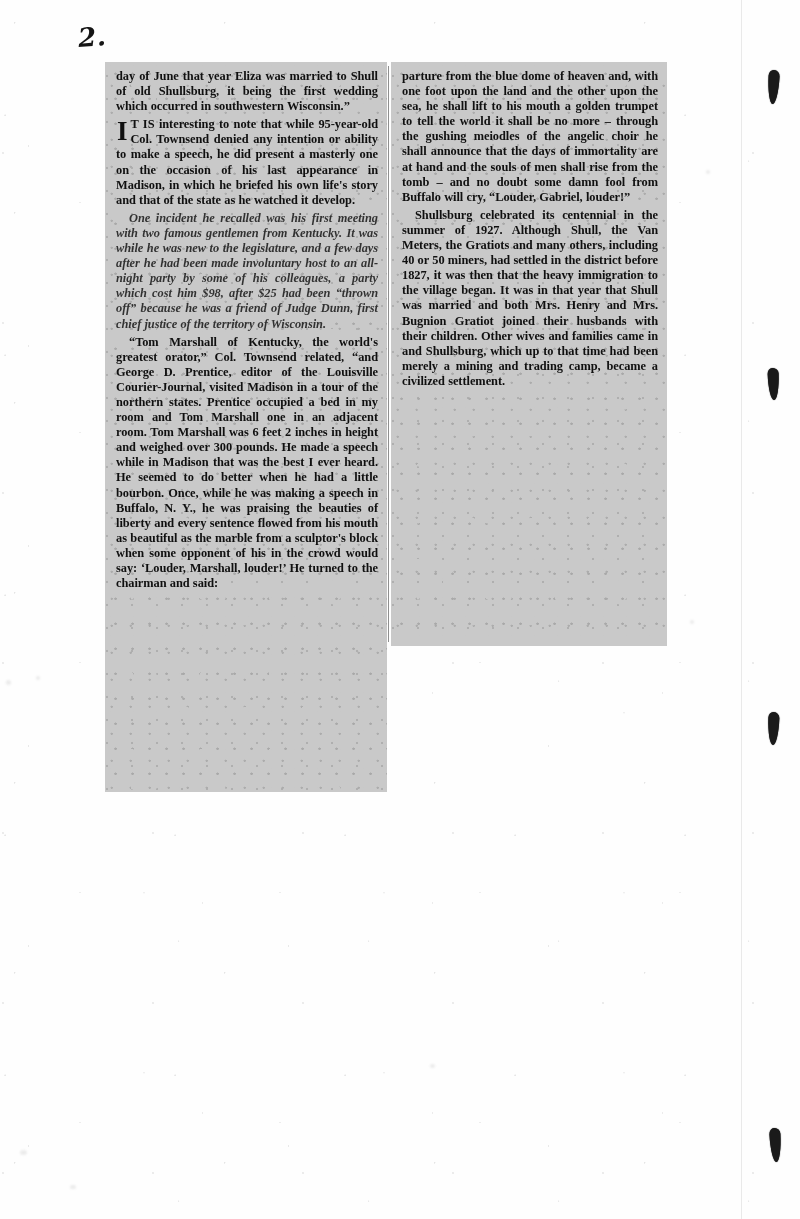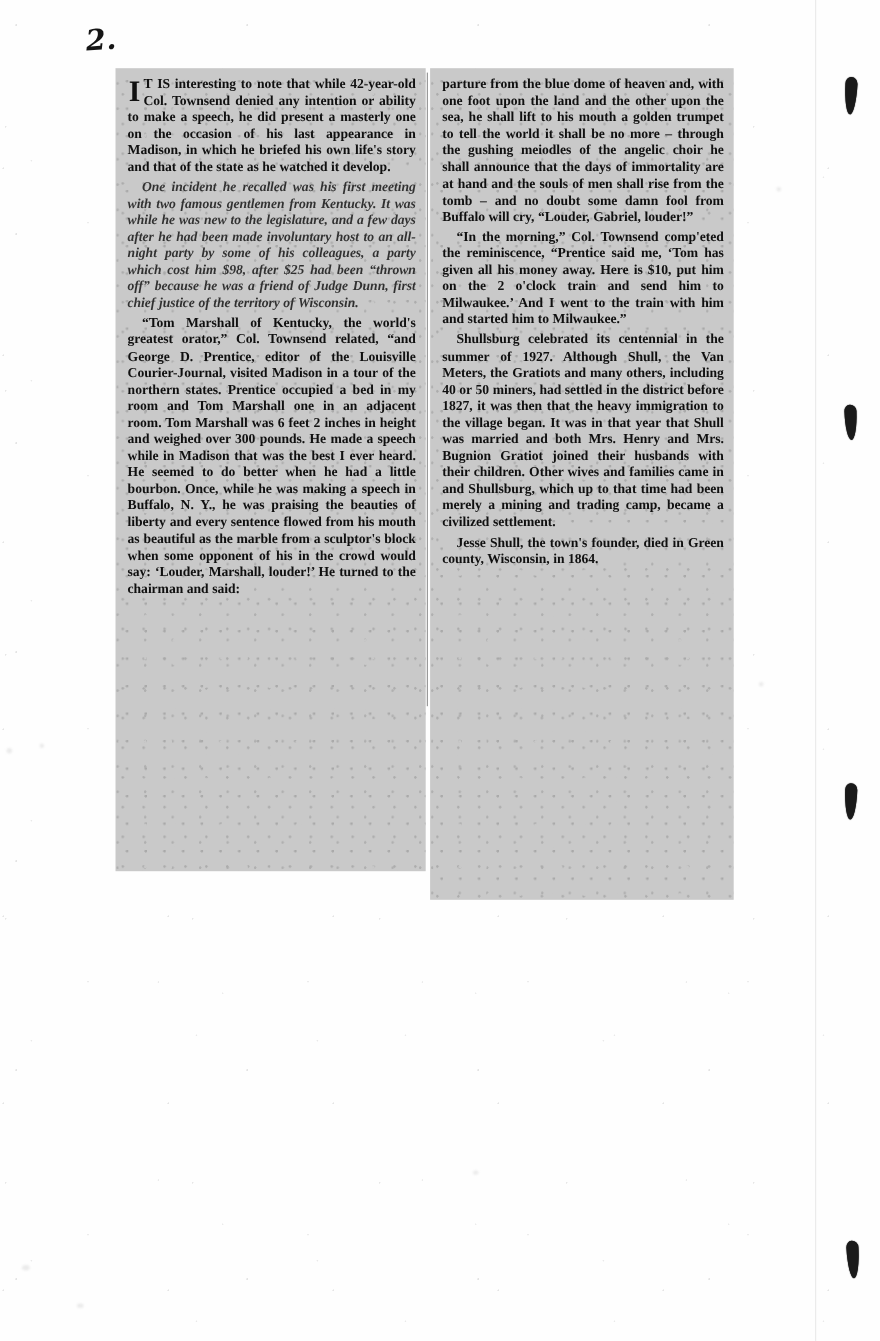--- a/index.html
+++ b/index.html
@@ -78,21 +78,21 @@
       radial-gradient(circle at 18% 22%, #ffffff 1.1px, transparent 1.6px),
       radial-gradient(circle at 62% 47%, #b0b0b0 1.0px, transparent 1.5px),
       radial-gradient(circle at 83% 77%, #ffffff 1.0px, transparent 1.5px),
       radial-gradient(circle at 35% 88%, #b6b6b6 0.9px, transparent 1.4px),
       radial-gradient(circle at 8% 60%, #bdbdbd 0.9px, transparent 1.4px);
     background-size: 23px 19px, 17px 25px, 29px 21px, 19px 27px, 25px 23px;
     mix-blend-mode: multiply;
   }
 
   #col-left  { left: 105px; top: 62px; width: 282px; height: 730px; }
-  #col-right { left: 391px; top: 62px; width: 276px; height: 756px; }
+  #col-right { left: 391px; top: 62px; width: 276px; height: 584px; }
 
   
   #column-rule {
     position: absolute;
     left: 388px;
     top: 66px;
     width: 1px;
     height: 576px;
     background: #6a6a6a;
     opacity: .75;
@@ -172,43 +172,42 @@
 
   <div id="scan-seam"></div>
 
   <div id="page-number">2.</div>
 
   <div id="column-rule"></div>
 
   <div class="clip" id="col-left">
     <div class="col-inner">
 
+      <p class="para noindent">day of June that year Eliza was married to Shull of old Shullsburg, it being the first wedding which occurred in southwestern Wisconsin.”</p>
 
       <p class="para dropcap">
-        <span class="cap">I</span><span>T IS interesting to note that while 42-year-old Col. Townsend denied any intention or ability to make a speech, he did present a masterly one on the occasion of his last appearance in Madison, in which he briefed his own life's story and that of the state as he watched it develop.</span>
+        <span class="cap">I</span><span>T IS interesting to note that while 95-year-old Col. Townsend denied any intention or ability to make a speech, he did present a masterly one on the occasion of his last appearance in Madison, in which he briefed his own life's story and that of the state as he watched it develop.</span>
       </p>
 
       <p class="para faded">One incident he recalled was his first meeting with two famous gentlemen from Kentucky. It was while he was new to the legislature, and a few days after he had been made involuntary host to an all-night party by some of his colleagues, a party which cost him $98, after $25 had been “thrown off” because he was a friend of Judge Dunn, first chief justice of the territory of Wisconsin.</p>
 
       <p class="para">“Tom Marshall of Kentucky, the world's greatest orator,” Col. Townsend related, “and George D. Prentice, editor of the Louisville Courier-Journal, visited Madison in a tour of the northern states. Prentice occupied a bed in my room and Tom Marshall one in an adjacent room. Tom Marshall was 6 feet 2 inches in height and weighed over 300 pounds. He made a speech while in Madison that was the best I ever heard. He seemed to do better when he had a little bourbon. Once, while he was making a speech in Buffalo, N. Y., he was praising the beauties of liberty and every sentence flowed from his mouth as beautiful as the marble from a sculptor's block when some opponent of his in the crowd would say: ‘Louder, Marshall, louder!’ He turned to the chairman and said:</p>
 
 
     </div>
   </div>
 
   <div class="clip" id="col-right">
     <div class="col-inner">
 
       <p class="para noindent">parture from the blue dome of heaven and, with one foot upon the land and the other upon the sea, he shall lift to his mouth a golden trumpet to tell the world it shall be no more – through the gushing meiodles of the angelic choir he shall announce that the days of immortality are at hand and the souls of men shall rise from the tomb – and no doubt some damn fool from Buffalo will cry, “Louder, Gabriel, louder!”</p>
 
-      <p class="para">“In the morning,” Col. Townsend comp'eted the reminiscence, “Prentice said me, ‘Tom has given all his money away. Here is $10, put him on the 2 o'clock train and send him to Milwaukee.’ And I went to the train with him and started him to Milwaukee.”</p>
 
       <p class="para">Shullsburg celebrated its centennial in the summer of 1927. Although Shull, the Van Meters, the Gratiots and many others, including 40 or 50 miners, had settled in the district before 1827, it was then that the heavy immigration to the village began. It was in that year that Shull was married and both Mrs. Henry and Mrs. Bugnion Gratiot joined their husbands with their children. Other wives and families came in and Shullsburg, which up to that time had been merely a mining and trading camp, became a civilized settlement.</p>
 
-      <p class="para">Jesse Shull, the town's founder, died in Green county, Wisconsin, in 1864.</p>
 
     </div>
   </div>
 
   <div class="binding-mark" id="binding-mark-1"></div>
   <div class="binding-mark" id="binding-mark-2"></div>
   <div class="binding-mark" id="binding-mark-3"></div>
   <div class="binding-mark" id="binding-mark-4"></div>
 
 </div>

